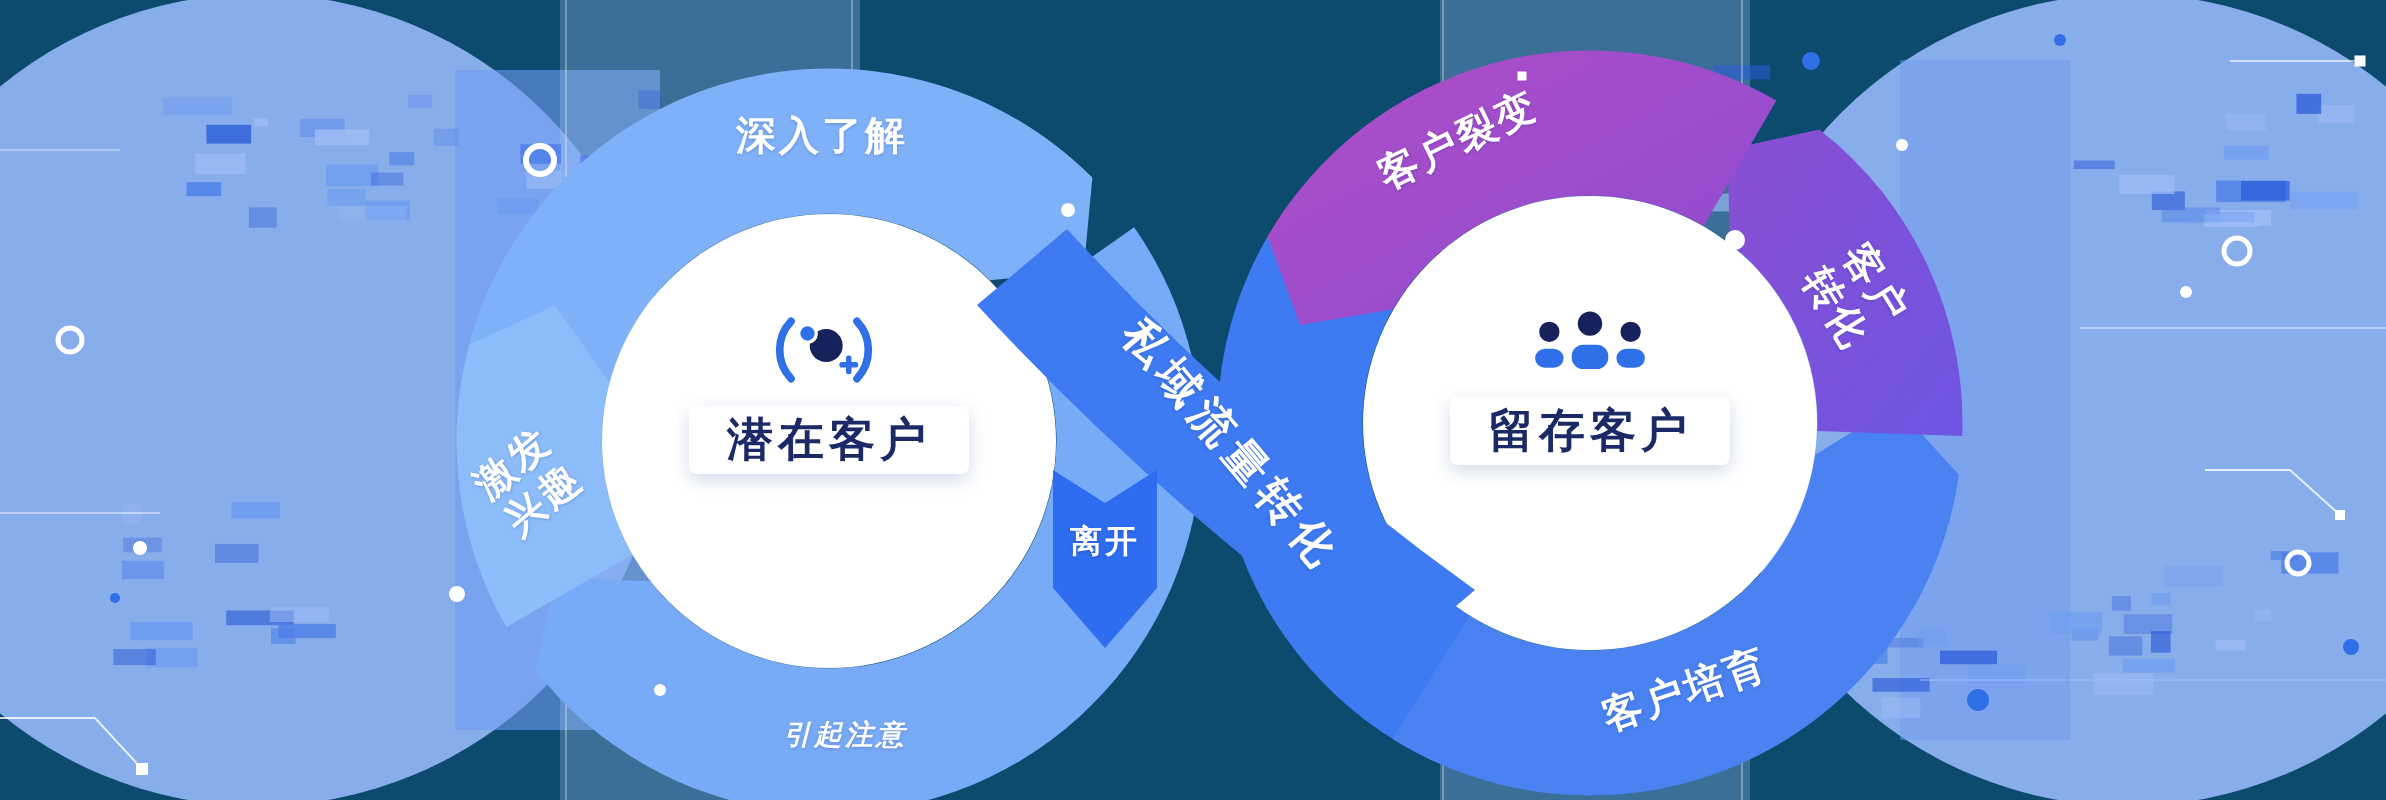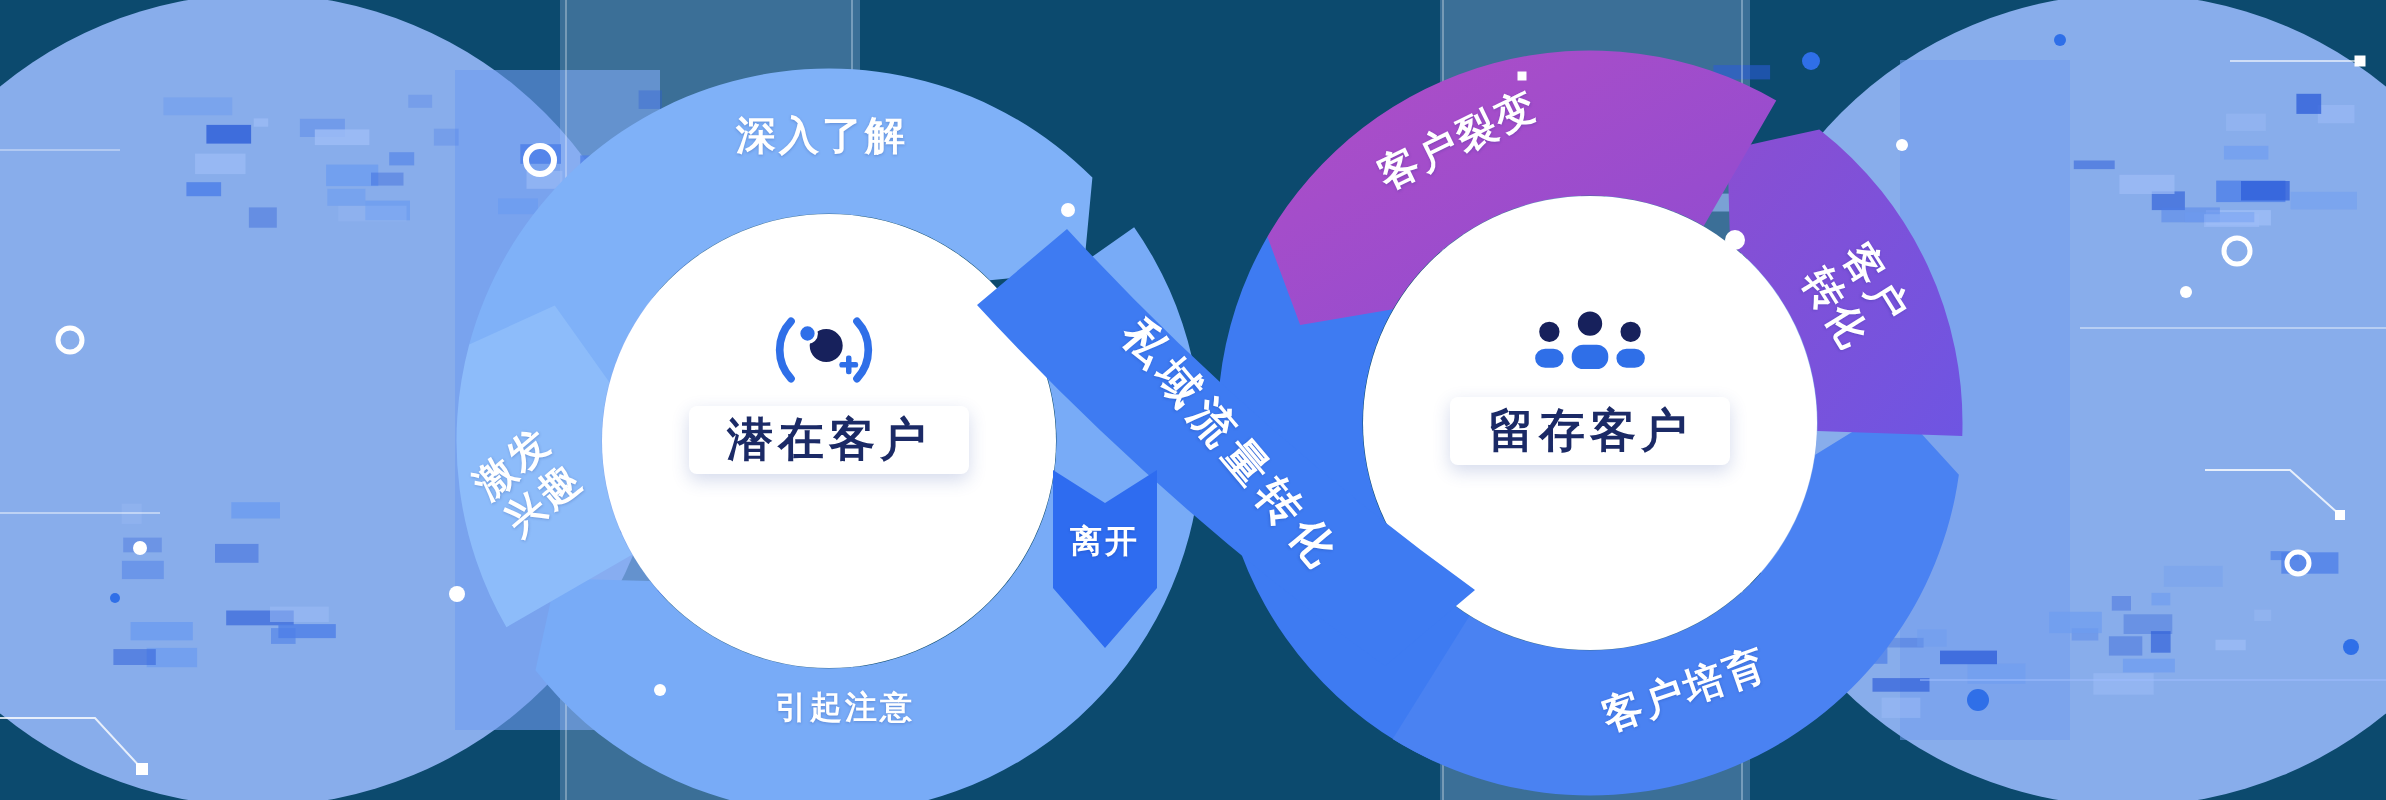--- a/index.html
+++ b/index.html
@@ -208,21 +208,21 @@
       <circle cx="2060" cy="40" r="6" fill="#2f6fe8"></circle>
       <rect x="1517.5" y="71.5" width="9" height="9" fill="#ffffff"></rect>
       <rect x="2354.5" y="55.5" width="11" height="11" fill="#ffffff"></rect>
       <rect x="136" y="763" width="12" height="12" fill="#ffffff"></rect>
       <rect x="2335" y="510" width="10" height="10" fill="#ffffff"></rect>
     </svg>
 
   <div class="arc-label" style="left:822px;top:136px;font-size:40px;transform:translate(-50%,-50%);">深入了解</div>
   <div class="arc-label" style="left:528px;top:481px;font-size:40px;transform:translate(-50%,-50%) rotate(-40deg);">激发
 兴趣</div>
-  <div class="arc-label" style="left:845px;top:708px;font-size:32px;transform:translate(-50%,-50%);">引起注意</div>
+  <div class="arc-label" style="left:845px;top:735px;font-size:28px;transform:translate(-50%,-50%);font-style:italic;">引起注意</div>
   <div class="arc-label" style="left:1105px;top:542px;font-size:32px;transform:translate(-50%,-50%);">离开</div>
 
   <div class="arc-label" style="left:1232px;top:445px;font-size:44px;letter-spacing:8px;transform:translate(-50%,-50%) rotate(50deg);">私域流量转化</div>
 
   <div class="arc-label" style="left:1458px;top:140px;font-size:40px;transform:translate(-50%,-50%) rotate(-26deg);">客户裂变</div>
   <div class="arc-label" style="left:1856px;top:296px;font-size:40px;transform:translate(-50%,-50%) rotate(58deg);">客户
 转化</div>
   <div class="arc-label" style="left:1685px;top:690px;font-size:40px;transform:translate(-50%,-50%) rotate(-19deg);">客户培育</div>
 
   <div class="icon-wrap" style="left:769px;top:295px;width:110px;height:110px;">

